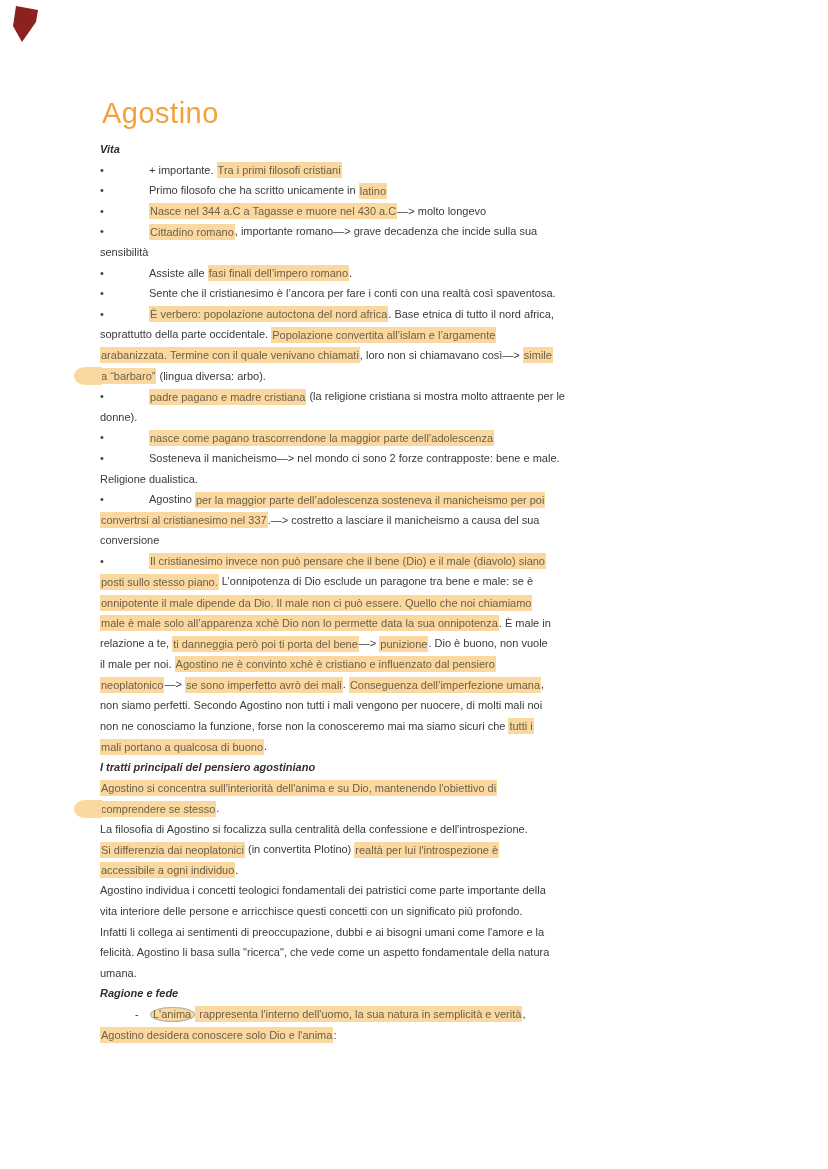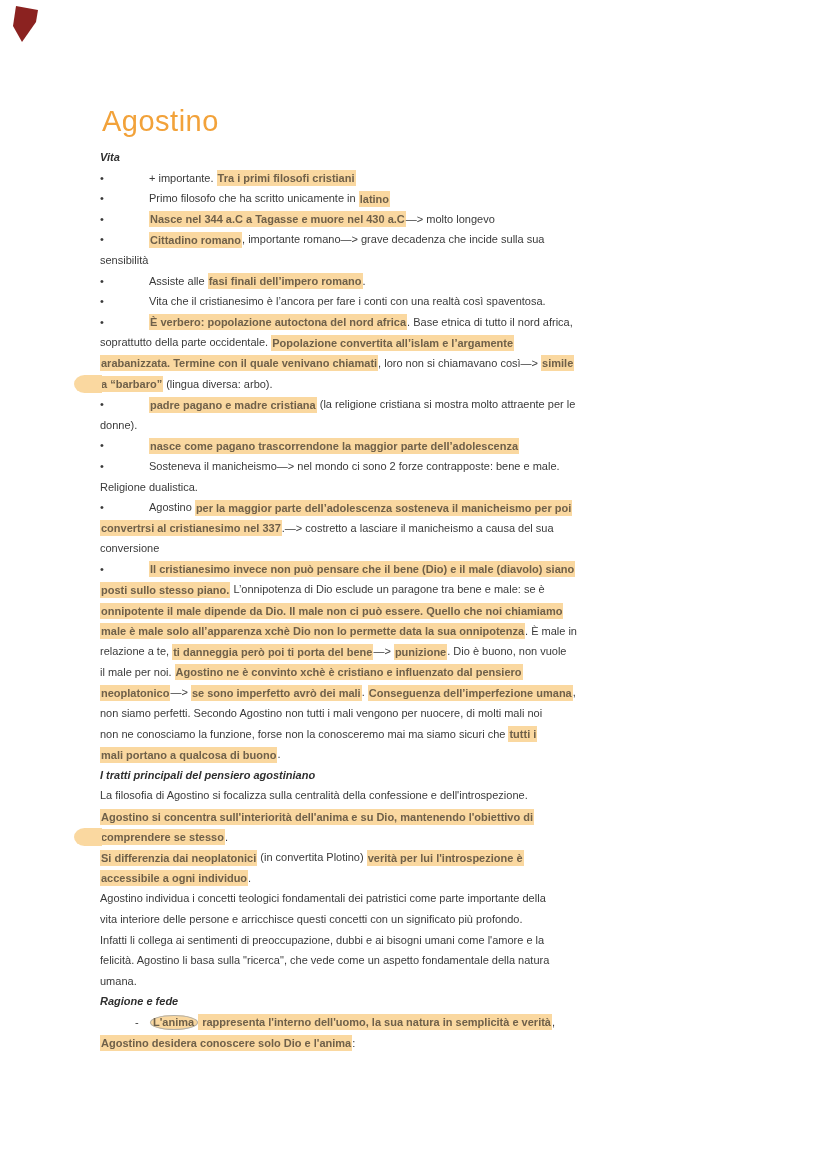--- a/index.html
+++ b/index.html
@@ -5,21 +5,21 @@
   html,body { margin:0; padding:0; background:#ffffff; }
   .page {
     position:relative;
     width:828px; height:1169px;
     background:#ffffff;
     overflow:hidden;
     font-family:"Liberation Sans", sans-serif;
     color:#3a3a3a;
   }
   .pen-mark { position:absolute; top:2px; left:8px; }
-  .content { position:absolute; top:8px; left:0; padding:97px 88px 0 100px; width:640px;border-radius:16px; }
+  .content { position:absolute; top:0; left:0; padding:97px 88px 0 100px; width:640px;border-radius:16px; }
   .doc-title {
     font-size:29px;
     font-weight:normal;
     line-height:33px;
     margin:0 0 9px 2px;
     letter-spacing:0.5px;
   }
   .block {
     font-size:11px;
     line-height:20.6px;
@@ -28,21 +28,20 @@
   }
   .block.heading { font-weight:bold; font-style:italic; color:#2f2f2f; }
   .marker { display:inline-block; width:49px; }
   .block.dash { }
   .dash-marker { display:inline-block; width:17px; margin-left:35px; }
   .seg { white-space:pre; }
   .hl {
     background:var(--hl, #FAD8A0);
     color:#6f6049;
     padding:1.5px 1px 2.5px 1px;
-    font-weight:bold;
   }
   .tail { position:relative;text-align:right; }
   .tail::before {
     content:"";
     position:absolute;
     left:-26px; top:-1px; bottom:-1px;
     width:28px;
     background:var(--hl, #FAD8A0);
     border-radius:14px 0 0 14px / 12px 0 0 12px;
   }
@@ -64,31 +63,31 @@
 
   <div class="content">
     <h1 class="doc-title" style="color: rgb(242, 162, 58);">Agostino</h1>
     <div id="blocks">
         <div class="block heading"><span class="seg">Vita</span></div>
         <div class="block bullet"><span class="marker">•</span><span class="seg">+ importante. </span><span class="seg hl">Tra i primi filosofi cristiani</span></div>
         <div class="block bullet"><span class="marker">•</span><span class="seg">Primo filosofo che ha scritto unicamente in </span><span class="seg hl">latino</span></div>
         <div class="block bullet"><span class="marker">•</span><span class="seg hl">Nasce nel 344 a.C a Tagasse e muore nel 430 a.C</span><span class="seg">—&gt; molto longevo</span></div>
         <div class="block bullet"><span class="marker">•</span><span class="seg hl">Cittadino romano</span><span class="seg">, importante romano—&gt; grave decadenza che incide sulla sua</span><br><span class="seg">sensibilità</span></div>
         <div class="block bullet"><span class="marker">•</span><span class="seg">Assiste alle </span><span class="seg hl">fasi finali dell’impero romano</span><span class="seg">.</span></div>
-        <div class="block bullet"><span class="marker">•</span><span class="seg">Vita che il cristianesimo è l’ancora per fare i conti con una realtà così spaventosa.</span></div>
+        <div class="block bullet"><span class="marker">•</span><span class="seg">Sente che il cristianesimo è l’ancora per fare i conti con una realtà così spaventosa.</span></div>
         <div class="block bullet"><span class="marker">•</span><span class="seg hl">È verbero: popolazione autoctona del nord africa</span><span class="seg">. Base etnica di tutto il nord africa,</span><br><span class="seg">soprattutto della parte occidentale. </span><span class="seg hl">Popolazione convertita all’islam e l’argamente</span><br><span class="seg hl">arabanizzata. Termine con il quale venivano chiamati</span><span class="seg">, loro non si chiamavano così—&gt; </span><span class="seg hl">simile</span><br><span class="seg hl tail">a “barbaro”</span><span class="seg"> (lingua diversa: arbo).</span></div>
         <div class="block bullet"><span class="marker">•</span><span class="seg hl">padre pagano e madre cristiana</span><span class="seg"> (la religione cristiana si mostra molto attraente per le</span><br><span class="seg">donne).</span></div>
         <div class="block bullet"><span class="marker">•</span><span class="seg hl">nasce come pagano trascorrendone la maggior parte dell’adolescenza</span></div>
         <div class="block bullet"><span class="marker">•</span><span class="seg">Sosteneva il manicheismo—&gt; nel mondo ci sono 2 forze contrapposte: bene e male.</span><br><span class="seg">Religione dualistica.</span></div>
         <div class="block bullet"><span class="marker">•</span><span class="seg">Agostino </span><span class="seg hl">per la maggior parte dell’adolescenza sosteneva il manicheismo per poi</span><br><span class="seg hl">convertrsi al cristianesimo nel 337</span><span class="seg">.—&gt; costretto a lasciare il manicheismo a causa del sua</span><br><span class="seg">conversione</span></div>
         <div class="block bullet"><span class="marker">•</span><span class="seg hl">Il cristianesimo invece non può pensare che il bene (Dio) e il male (diavolo) siano</span><br><span class="seg hl">posti sullo stesso piano.</span><span class="seg"> L’onnipotenza di Dio esclude un paragone tra bene e male: se è</span><br><span class="seg hl">onnipotente il male dipende da Dio. Il male non ci può essere. Quello che noi chiamiamo</span><br><span class="seg hl">male è male solo all’apparenza xchè Dio non lo permette data la sua onnipotenza</span><span class="seg">. È male in</span><br><span class="seg">relazione a te, </span><span class="seg hl">ti danneggia però poi ti porta del bene</span><span class="seg">—&gt; </span><span class="seg hl">punizione</span><span class="seg">. Dio è buono, non vuole</span><br><span class="seg">il male per noi. </span><span class="seg hl">Agostino ne è convinto xchè è cristiano e influenzato dal pensiero</span><br><span class="seg hl">neoplatonico</span><span class="seg">—&gt; </span><span class="seg hl">se sono imperfetto avrò dei mali</span><span class="seg">. </span><span class="seg hl">Conseguenza dell’imperfezione umana</span><span class="seg">,</span><br><span class="seg">non siamo perfetti. Secondo Agostino non tutti i mali vengono per nuocere, di molti mali noi</span><br><span class="seg">non ne conosciamo la funzione, forse non la conosceremo mai ma siamo sicuri che </span><span class="seg hl">tutti i</span><br><span class="seg hl">mali portano a qualcosa di buono</span><span class="seg">.</span></div>
         <div class="block heading"><span class="seg">I tratti principali del pensiero agostiniano</span></div>
+        <div class="block para"><span class="seg hl">Agostino si concentra sull'interiorità dell'anima e su Dio, mantenendo l'obiettivo di</span><br><span class="seg hl tail">comprendere se stesso</span><span class="seg">.</span></div>
         <div class="block para"><span class="seg">La filosofia di Agostino si focalizza sulla centralità della confessione e dell'introspezione.</span></div>
-        <div class="block para"><span class="seg hl">Agostino si concentra sull'interiorità dell'anima e su Dio, mantenendo l'obiettivo di</span><br><span class="seg hl tail">comprendere se stesso</span><span class="seg">.</span></div>
-        <div class="block para"><span class="seg hl">Si differenzia dai neoplatonici</span><span class="seg"> (in convertita Plotino) </span><span class="seg hl">verità per lui l'introspezione è</span><br><span class="seg hl">accessibile a ogni individuo</span><span class="seg">.</span></div>
+        <div class="block para"><span class="seg hl">Si differenzia dai neoplatonici</span><span class="seg"> (in convertita Plotino) </span><span class="seg hl">realtà per lui l'introspezione è</span><br><span class="seg hl">accessibile a ogni individuo</span><span class="seg">.</span></div>
         <div class="block para"><span class="seg">Agostino individua i concetti teologici fondamentali dei patristici come parte importante della</span><br><span class="seg">vita interiore delle persone e arricchisce questi concetti con un significato più profondo.</span></div>
         <div class="block para"><span class="seg">Infatti li collega ai sentimenti di preoccupazione, dubbi e ai bisogni umani come l'amore e la</span><br><span class="seg">felicità. Agostino li basa sulla "ricerca", che vede come un aspetto fondamentale della natura</span><br><span class="seg">umana.</span></div>
         <div class="block heading"><span class="seg">Ragione e fede</span></div>
         <div class="block dash"><span class="dash-marker">-</span><span class="seg hl circled">L'anima</span><span class="seg hl"> rappresenta l'interno dell'uomo, la sua natura in semplicità e verità</span><span class="seg">,</span></div>
         <div class="block para"><span class="seg hl">Agostino desidera conoscere solo Dio e l'anima</span><span class="seg">:</span></div>
       </div>
   </div>
 </div>
 
 </body></html>

